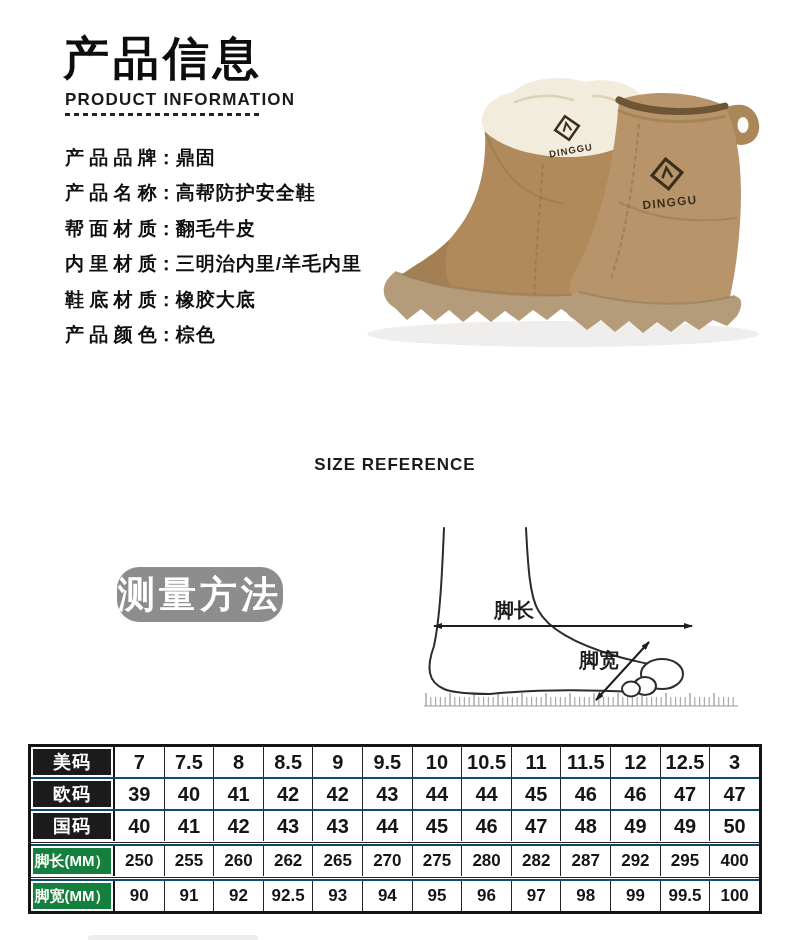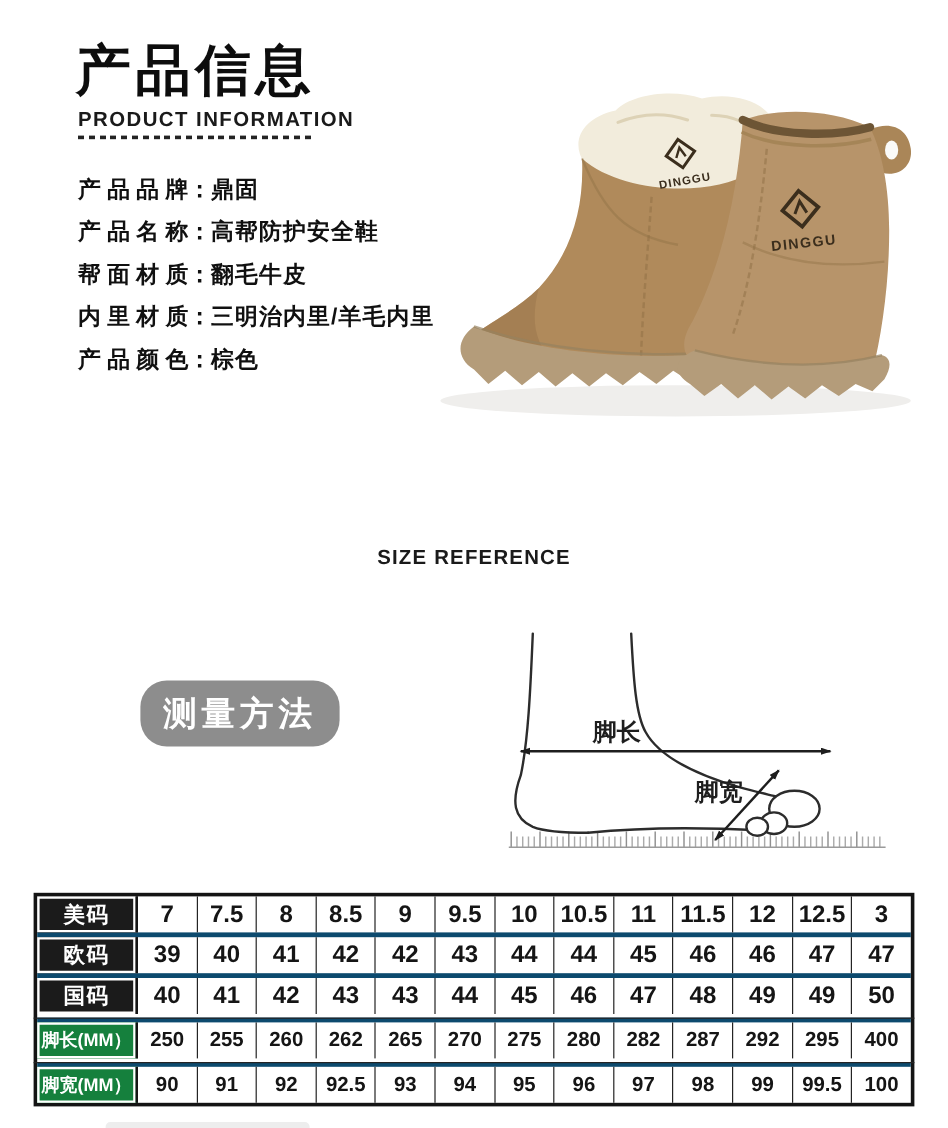--- a/index.html
+++ b/index.html
@@ -15,28 +15,28 @@
   .attr-list{position:absolute;left:65px;top:140px;margin:0;padding:0;list-style:none;width:330px;}
   .attr-item{height:35.5px;display:flex;align-items:center;font-size:19px;font-weight:700;color:#101010;white-space:nowrap;}
   .attr-label{flex:0 0 auto;}
   .attr-value{letter-spacing:1px;}
   
   .boot-art{position:absolute;left:335px;top:6px;width:455px;height:352px;}
   
   .size-title{position:absolute;left:0;right:0;top:396px;margin:0;text-align:center;font-size:43px;font-weight:900;letter-spacing:4px;color:#0d0d0d;}
   .size-sub{position:absolute;left:0;right:0;top:455px;text-align:center;font-size:17px;font-weight:800;letter-spacing:1px;color:#1a1a1a;}
   .measure-badge{position:absolute;left:117px;top:567px;width:166px;height:55px;background:#8d8d8d;border-radius:22px;
-    color:#fff;display:flex;align-items:center;justify-content:center;font-size:28px;font-weight:800;letter-spacing:4px;}
+    color:#fff;display:flex;align-items:center;justify-content:center;font-size:37px;font-weight:800;letter-spacing:4px;}
   .instructions{position:absolute;left:56px;top:630px;width:292px;text-align:center;font-size:17px;line-height:27px;font-weight:700;color:#4f4f4f;}
   .instructions p{margin:0;}
   .foot-diagram{position:absolute;left:398px;top:516px;width:392px;height:200px;}
   
   .size-table{position:absolute;left:28px;top:744px;width:734px;border:3px solid #141414;background:#fff;box-sizing:border-box;}
   .t-row{display:flex;height:30px;}
-  .t-row + .t-row{border-top:4px solid #0c4a6e;}
+  .t-row + .t-row{border-top:2px solid #0c4a6e;}
   .t-row.gap{margin-top:3px;position:relative;}
   .t-row.gap::before{content:'';position:absolute;left:-3px;right:-3px;top:-4px;height:1px;background:#242424;}
   .t-head{flex:0 0 84px;width:84px;display:flex;align-items:center;justify-content:center;color:#fff;font-weight:700;
     border-right:2px solid #141414;box-shadow:inset 0 0 0 2px #fff;box-sizing:border-box;}
   .t-head.dark{background:#1b1b1b;font-size:18px;letter-spacing:1px;}
   .t-head.gray{background:#15803d;font-size:15px;}
   .t-cell{flex:1 1 0;display:flex;align-items:center;justify-content:center;font-size:20px;font-weight:600;color:#151515;}
   .t-cell + .t-cell{border-left:1px solid #242424;}
   .t-row.gap .t-cell{font-size:17px;}
   
@@ -59,20 +59,24 @@
         <span class="attr-label">产 品 名 称：</span>
         <span class="attr-value">高帮防护安全鞋</span>
       </li>
       <li class="attr-item">
         <span class="attr-label">帮 面 材 质：</span>
         <span class="attr-value">翻毛牛皮</span>
       </li>
       <li class="attr-item">
         <span class="attr-label">内 里 材 质：</span>
         <span class="attr-value">三明治内里/羊毛内里</span>
+      </li>
+      <li class="attr-item">
+        <span class="attr-label">鞋 底 材 质：</span>
+        <span class="attr-value">橡胶大底</span>
       </li>
       <li class="attr-item">
         <span class="attr-label">产 品 颜 色：</span>
         <span class="attr-value">棕色</span>
       </li>
     </ul>
 
   <div class="boot-art">
     <svg viewBox="0 0 455 352" width="455" height="352">
       <ellipse cx="228" cy="328" rx="196" ry="13" fill="#efeeec"></ellipse>

